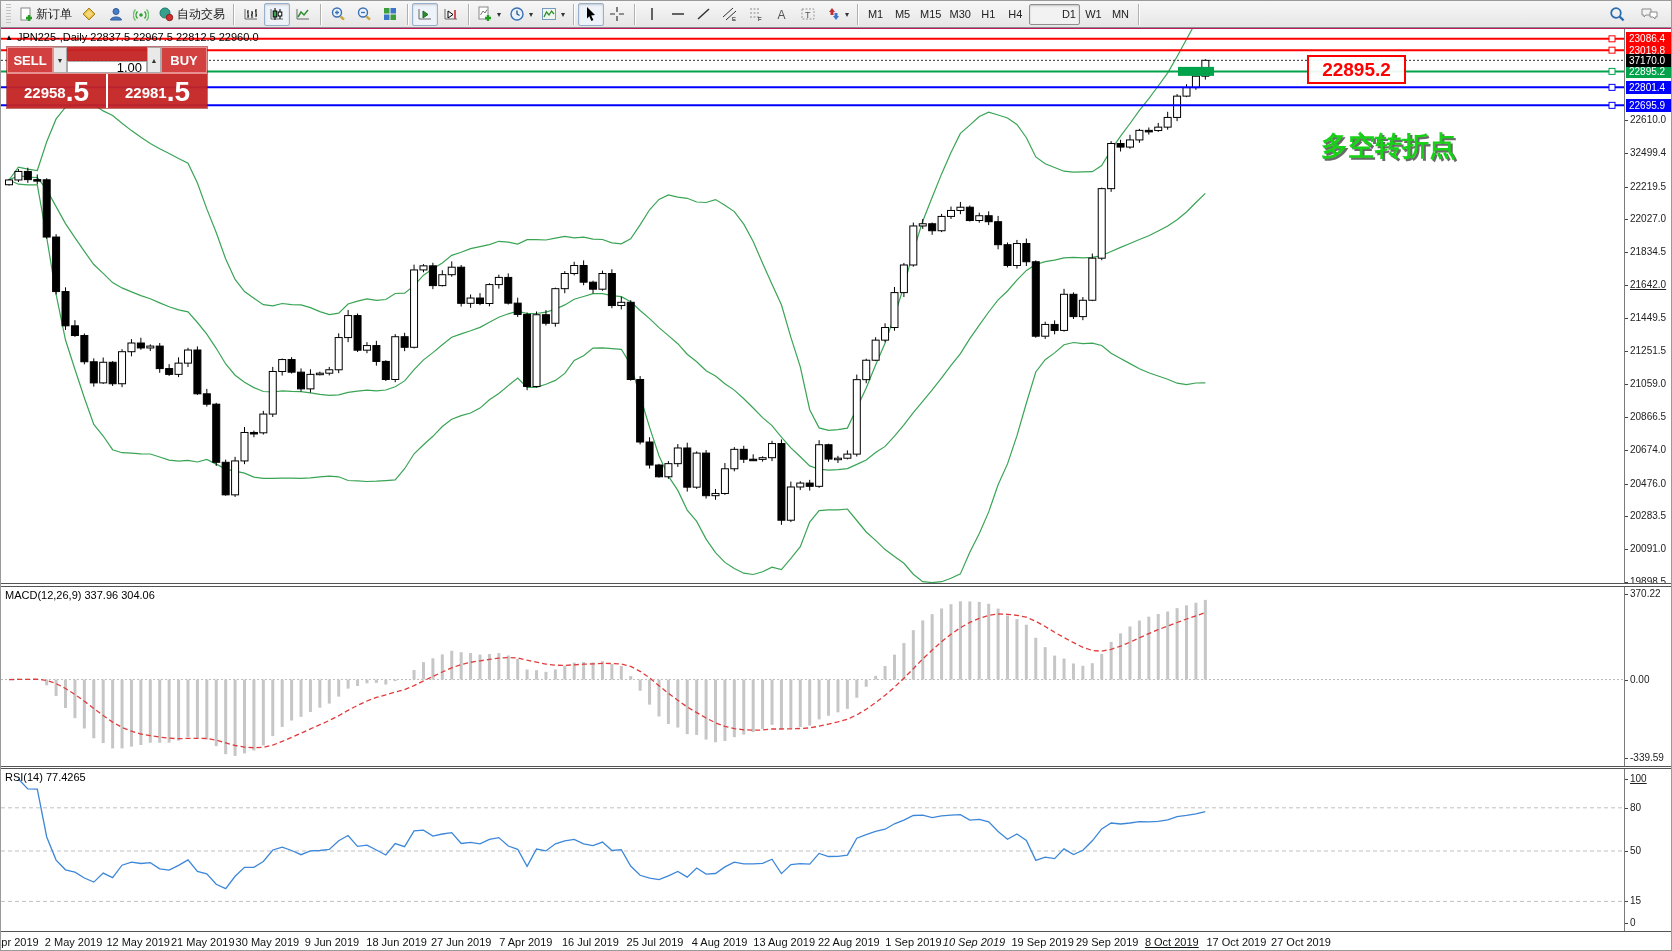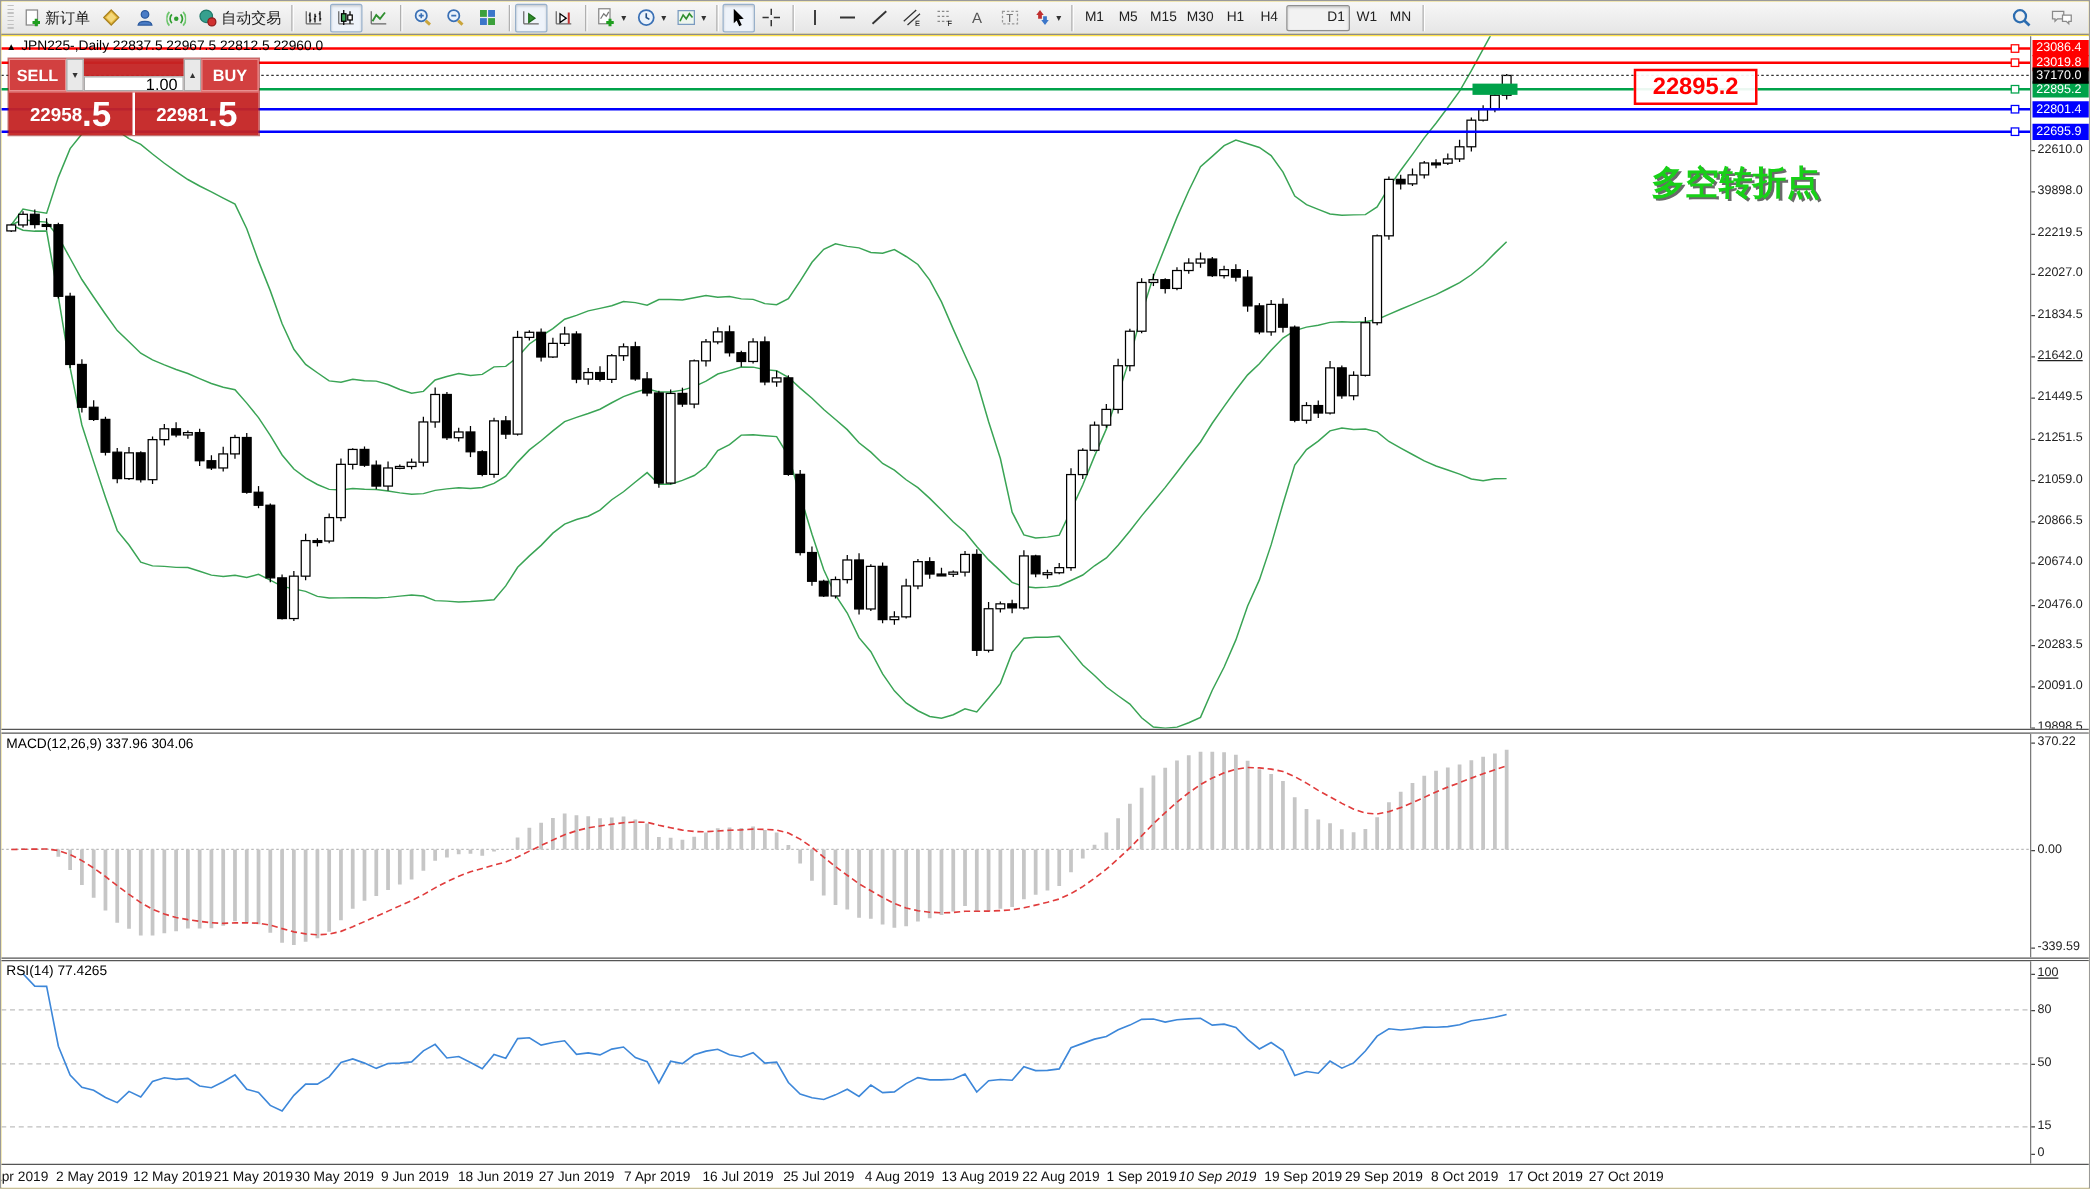--- a/index.html
+++ b/index.html
@@ -1,17 +1,17 @@
 <!DOCTYPE html>
 <html><head>
 <meta charset="utf-8">
 <style>
   html,body{margin:0;padding:0;background:#fff;}
   #app{position:relative;width:1672px;height:951px;overflow:hidden;
-       font-family:"Liberation Sans",sans-serif;background:#fde047;border:1px solid #9a9a9a;box-sizing:border-box;}
+       font-family:"Liberation Sans",sans-serif;background:#be185d;border:1px solid #9a9a9a;box-sizing:border-box;}
 
   
   .toolbar{position:absolute;left:0;top:0;width:1672px;height:27px;
     background:linear-gradient(#f7f7f7,#e6e6e6);border-bottom:1px solid #8c8c8c;
     display:flex;align-items:center;padding:0 2px;box-sizing:border-box;}
   .tb-grip{width:5px;height:20px;margin:0 3px;
     background:repeating-linear-gradient(180deg,#c2c2c2 0 1px,transparent 1px 3px);}
   .tb-sep{width:1px;height:21px;background:#b0b0b0;margin:0 4px;box-shadow:1px 0 0 #fff;}
   .tb-btn{display:inline-flex;align-items:center;justify-content:center;gap:3px;
     height:23px;min-width:26px;padding:0 3px;border:1px solid transparent;border-radius:2px;
@@ -626,21 +626,21 @@
         <line x1="0" y1="58.374510138013044" x2="1623" y2="58.374510138013044" stroke="#0000ff" stroke-width="2"></line>
         <rect x="1608" y="55.374510138013044" width="6" height="6" fill="#fff" stroke="#0000ff"></rect>
         <line x1="0" y1="76.35031521553903" x2="1623" y2="76.35031521553903" stroke="#0000ff" stroke-width="2"></line>
         <rect x="1608" y="73.35031521553903" width="6" height="6" fill="#fff" stroke="#0000ff"></rect>
         <line x1="0" y1="31.351167149429205" x2="1623" y2="31.351167149429205" stroke="#333" stroke-width="1" stroke-dasharray="2 2"></line>
       </svg>
     <div class="axis-col" id="axis-main" style="left:1623px;top:0;width:49px;height:554px;">
         <div class="axis-tickmark" style="top: 90.9865px;"></div>
         <div class="axis-tick" style="top: 84.9865px;">22610.0</div>
         <div class="axis-tickmark" style="top: 123.786px;"></div>
-        <div class="axis-tick" style="top: 117.786px;">39898.0</div>
+        <div class="axis-tick" style="top: 117.786px;">32499.4</div>
         <div class="axis-tickmark" style="top: 157.523px;"></div>
         <div class="axis-tick" style="top: 151.523px;">22219.5</div>
         <div class="axis-tickmark" style="top: 190.322px;"></div>
         <div class="axis-tick" style="top: 184.322px;">22027.0</div>
         <div class="axis-tickmark" style="top: 223.121px;"></div>
         <div class="axis-tick" style="top: 217.121px;">21834.5</div>
         <div class="axis-tickmark" style="top: 255.921px;"></div>
         <div class="axis-tick" style="top: 249.921px; text-decoration: underline;">21642.0</div>
         <div class="axis-tickmark" style="top: 288.72px;"></div>
         <div class="axis-tick" style="top: 282.72px;">21449.5</div>
@@ -874,18 +874,18 @@
         <div class="date-tick" style="left: 524.8px;">7 Apr 2019</div>
         <div class="date-tick" style="left: 589.4px;">16 Jul 2019</div>
         <div class="date-tick" style="left: 654px;">25 Jul 2019</div>
         <div class="date-tick" style="left: 718.6px;">4 Aug 2019</div>
         <div class="date-tick" style="left: 783.2px;">13 Aug 2019</div>
         <div class="date-tick" style="left: 847.8px;">22 Aug 2019</div>
         <div class="date-tick" style="left: 912.4px;">1 Sep 2019</div>
         <div class="date-tick" style="left: 973px; font-style: italic;">10 Sep 2019</div>
         <div class="date-tick" style="left: 1041.6px;">19 Sep 2019</div>
         <div class="date-tick" style="left: 1106.2px;">29 Sep 2019</div>
-        <div class="date-tick" style="left: 1170.8px;">8 Oct 2019</div>
+        <div class="date-tick" style="left: 1170.8px; text-decoration: underline;">8 Oct 2019</div>
         <div class="date-tick" style="left: 1235.4px;">17 Oct 2019</div>
         <div class="date-tick" style="left: 1300px;">27 Oct 2019</div>
       </div>
   </div>
 </div>
 
 </body></html>

